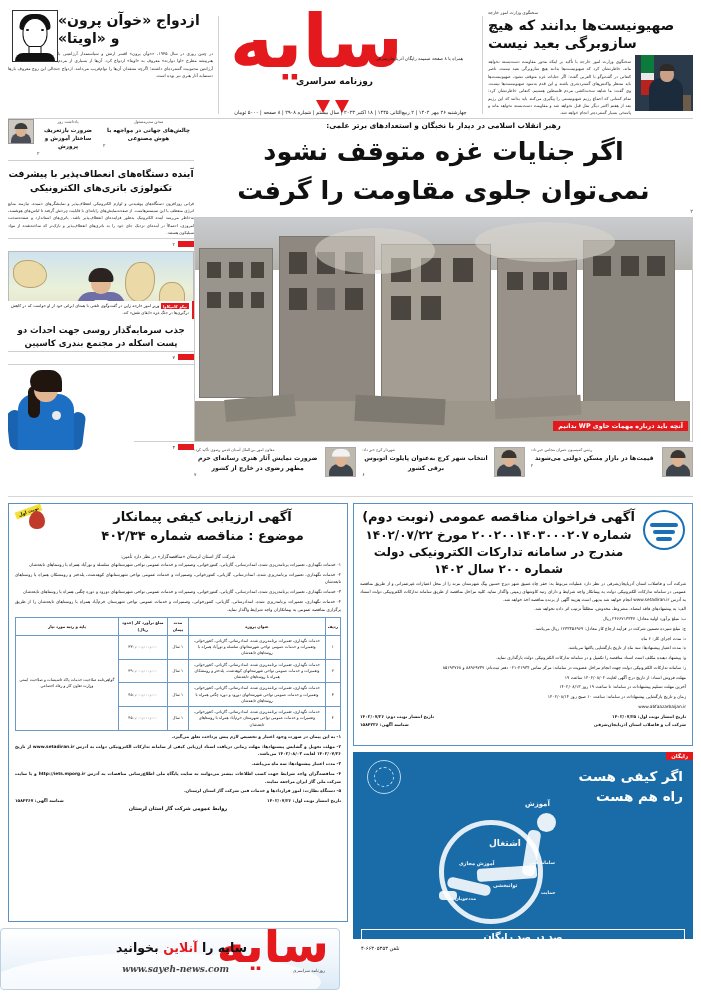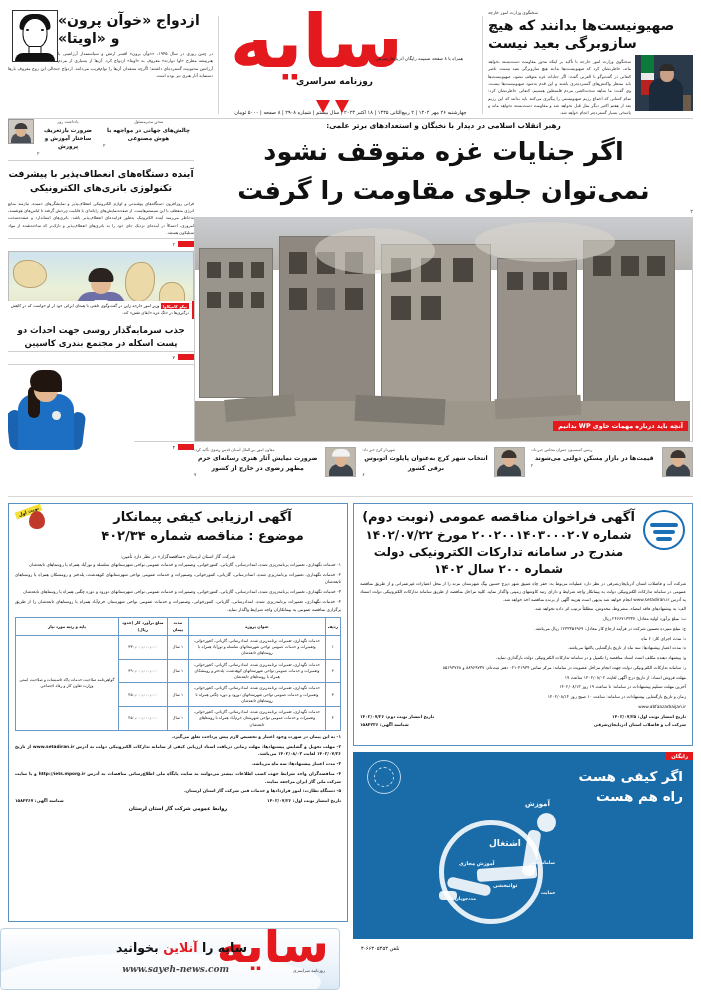--- a/index.html
+++ b/index.html
@@ -469,20 +469,23 @@
           <div class="headd"></div>
             <div class="leg"></div>
             <div class="foot"></div>
           <span class="wordy" style="left:92px;top:-4px;font-size:7px">آموزش</span>
           <span class="wordy" style="left:56px;top:34px;font-size:9px">اشتغال</span>
           <span class="wordy" style="left:26px;top:56px;font-size:5px">آموزش مجازی</span>
           <span class="wordy" style="left:96px;top:56px;font-size:4.5px">سامانه فنی</span>
           <span class="wordy" style="left:60px;top:78px;font-size:5px">توانبخشی</span>
           <span class="wordy" style="left:22px;top:92px;font-size:4.5px">مددجویان</span>
           <span class="wordy" style="left:108px;top:86px;font-size:4.5px">حمایت</span>
+        </div>
+        <div class="ba-bottom">
+          <div class="ba-band">صد در صد رایگان</div>
         </div>
         <div class="bluead-footer">
           <span class="bluead-phone">تلفن ۶۶۳۰۵۳۵۳-۴</span>
         </div>
       </div>
     </div>
 
     <div class="ad-col-left">
       <div class="adbox" style="height:419px;overflow:hidden">
         <div class="ad-corner">نوبت اول</div>

